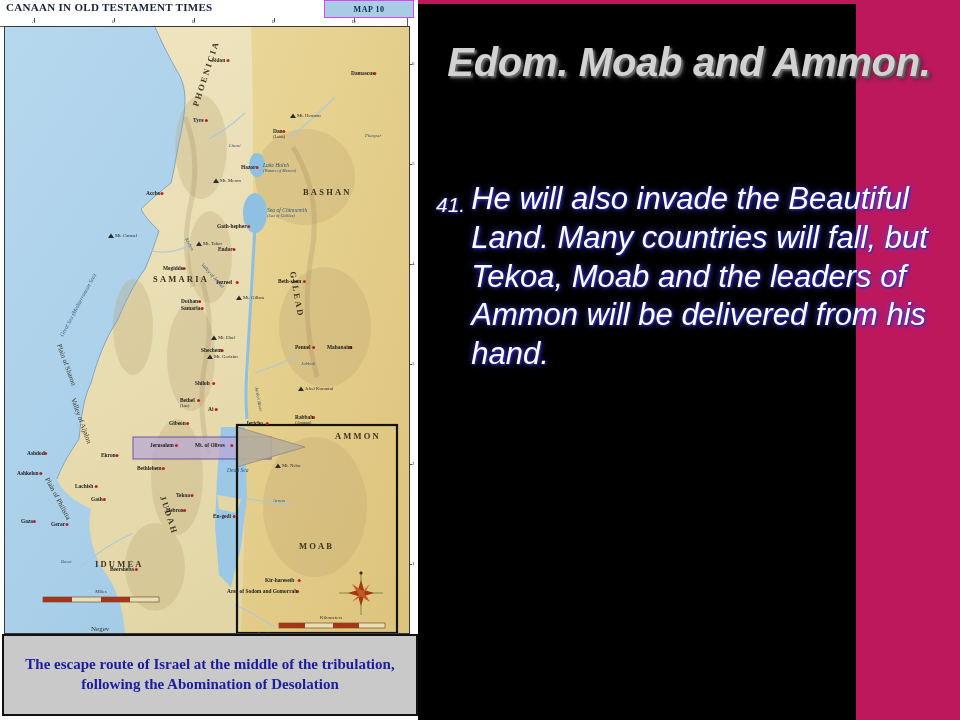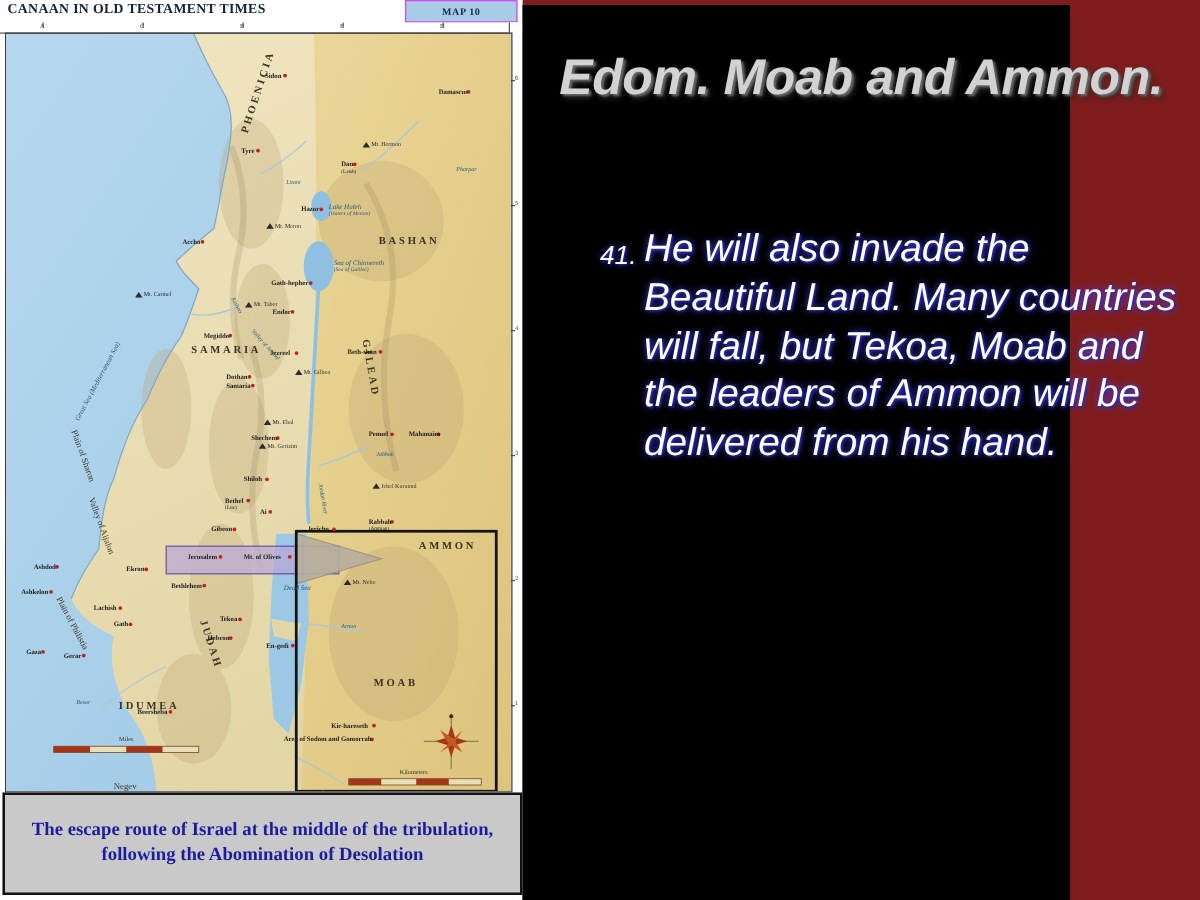--- a/index.html
+++ b/index.html
@@ -3,21 +3,21 @@
 <meta charset="utf-8">
 <style>
   html,body{margin:0;padding:0;background:#000;}
   body{
     width:960px;height:720px;overflow:hidden;
     font-family:"Liberation Sans",sans-serif;
     position:relative;
   }
 
   
-  #slide{position:absolute;inset:0;background:#7f1d1d;}
+  #slide{position:absolute;inset:0;background:#be185d;}
 
   
   #map-panel{
     position:absolute;left:0;top:0;width:418px;height:720px;
     background:#ffffff;overflow:hidden;
   }
 
   
   #map-titlebar{
     position:absolute;left:0;top:0;width:418px;height:18px;
@@ -78,21 +78,21 @@
     font-size:40px;font-weight:bold;line-height:1.12;
     color:#d2d2d2;
     text-shadow:2px 2px 2px #6a6a6a, 3px 3px 5px #2a2a2a;
     letter-spacing:-.3px;
   }
   #body-block{
     position:absolute;left:18px;top:176px;width:516px;
     color:#ffffff;
   }
   .verse-line{
-    display:flex;align-items:flex-start;margin-left:44px;
+    display:flex;align-items:flex-start;
   }
   #verse-number{
     font-size:21px;font-weight:normal;color:#ffffff;
     padding-top:13px;padding-right:6px;flex:0 0 auto;
     text-shadow:0 0 5px #3d3df0,1px 1px 2px #1a1a8c;
   }
   #verse-text{
     font-size:31px;line-height:1.25;color:#ffffff;
     text-shadow:0 0 6px #4040ff,1px 1px 2px #23238c;
     flex:1 1 auto;

